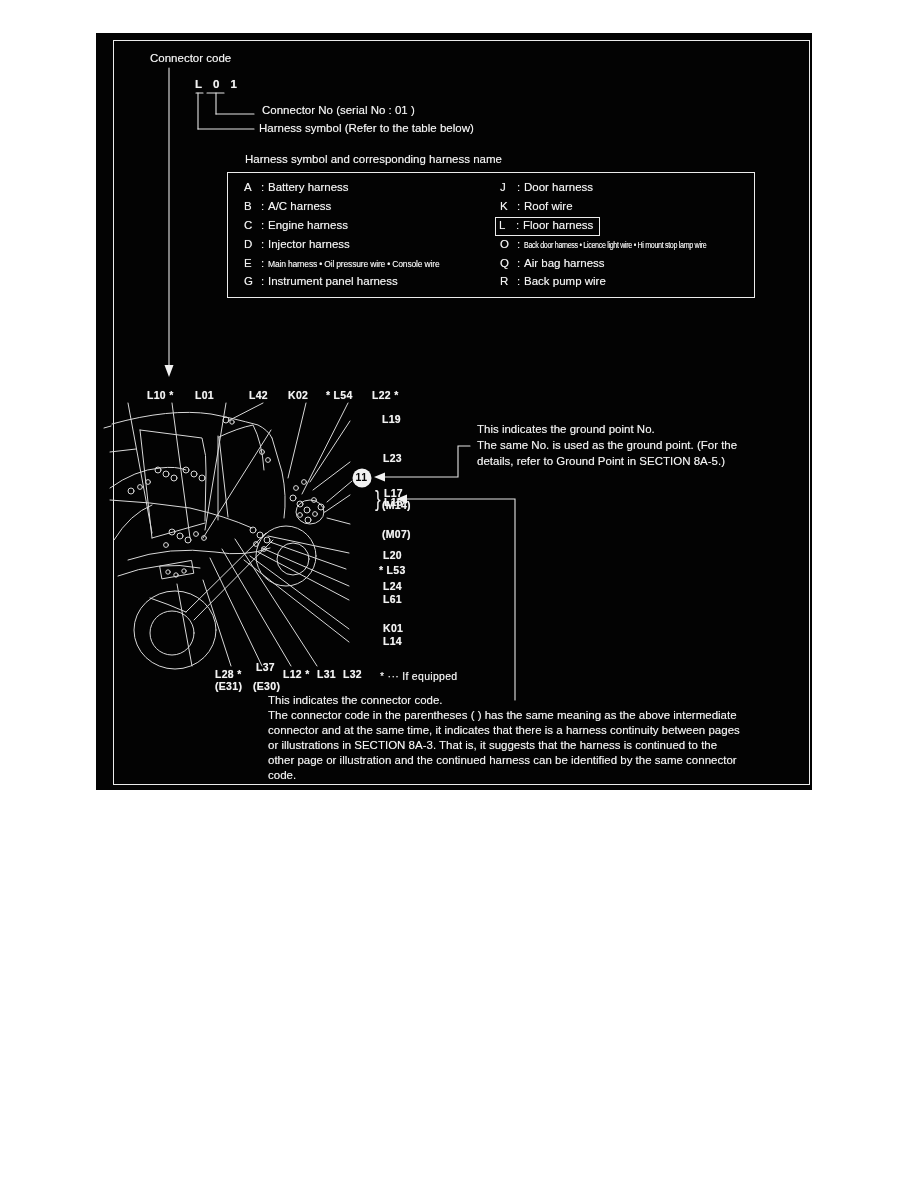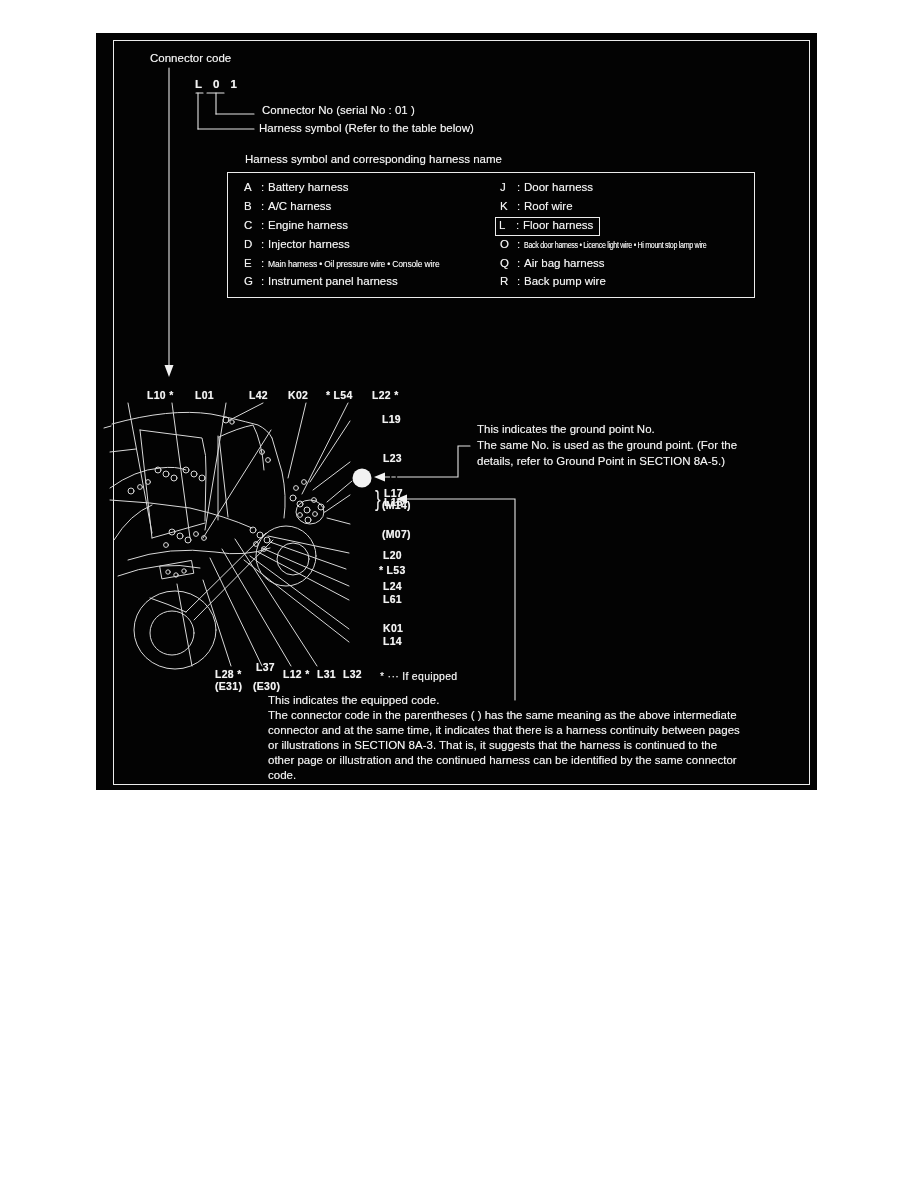--- a/index.html
+++ b/index.html
@@ -1,16 +1,16 @@
 <!DOCTYPE html>
 <html><head>
 <meta charset="utf-8">
 <style>
   html,body{margin:0;padding:0;background:#ffffff;}
-  #page{position:relative;width:918px;height:1188px;background:#ffffff;overflow:hidden;
+  #page{position:relative;width:812px;height:1188px;background:#ffffff;overflow:hidden;
         font-family:"Liberation Sans","DejaVu Sans",sans-serif;color:#f2f2f2;}
   #scan{position:absolute;left:96px;top:33px;width:721px;height:757px;background:#030303;}
   #inner-border{position:absolute;left:113px;top:40px;width:695px;height:743px;
         border:1.5px solid #ececec;pointer-events:none;}
   .txt{position:absolute;font-size:11.5px;line-height:13px;white-space:nowrap;
         text-shadow:0 0 .7px rgba(255,255,255,.55);}
   .lbl{position:absolute;font-size:10.5px;font-weight:700;letter-spacing:.3px;
         white-space:nowrap;text-shadow:0 0 .7px rgba(255,255,255,.6);padding-left:32px;}
   .para{position:absolute;font-size:11.5px;white-space:nowrap;
         text-shadow:0 0 .7px rgba(255,255,255,.5);}
@@ -23,21 +23,21 @@
   #htable{position:absolute;left:227px;top:172px;width:526px;height:124px;
         border:1.5px solid #ececec;}
   .trow{position:absolute;display:inline-flex;align-items:baseline;height:14px;
         font-size:11.5px;white-space:nowrap;text-shadow:0 0 .7px rgba(255,255,255,.55);}
   .trow .sym{display:inline-block;width:13px;}
   .trow .sep{display:inline-block;width:11px;text-align:center;}
   .cond{font-size:9px;letter-spacing:-.2px;transform:scaleX(.95);transform-origin:left center;}
   .cond2{font-size:8.5px;letter-spacing:-.4px;transform:scaleX(.84);transform-origin:left center;}
   .boxed{border:1.2px solid #ececec;padding:1px 6px 2px 3px;margin-left:-5px;margin-top:-2px;}
   #gp-num{position:absolute;left:352px;top:471px;width:19px;text-align:center;
-        color:#050505;font-size:10.5px;font-weight:700;letter-spacing:.5px;text-shadow:none;margin-left:32px;}
+        color:#050505;font-size:10.5px;font-weight:700;letter-spacing:.5px;text-shadow:none;}
   #brace{position:absolute;left:375px;top:487px;font-size:17px;transform:scaleY(1.25);
         transform-origin:top left;}
   .code{position:absolute;left:195px;top:78px;font-size:11.5px;font-weight:700;
         letter-spacing:4px;text-shadow:0 0 .7px rgba(255,255,255,.6);}
 </style>
 </head>
 <body>
 
 <div id="page">
   <div id="scan"></div>
@@ -267,20 +267,20 @@
   <div class="lbl" style="left:311px;top:668px">L32</div>
   <div class="lbl" style="left:348px;top:670px;font-weight:400">* ··· If equipped</div>
 
   <div>
     <div class="para" style="left:477px;top:423px">This indicates the ground point No.</div>
     <div class="para" style="left:477px;top:439px">The same No. is used as the ground point. (For the</div>
     <div class="para" style="left:477px;top:455px">details, refer to Ground Point in SECTION 8A-5.)</div>
   </div>
 
   <div>
-    <div class="para" style="left:268px;top:694px">This indicates the equipped code.</div>
+    <div class="para" style="left:268px;top:694px">This indicates the connector code.</div>
     <div class="para" style="left:268px;top:709px">The connector code in the parentheses ( ) has the same meaning as the above intermediate</div>
     <div class="para" style="left:268px;top:724px">connector and at the same time, it indicates that there is a harness continuity between pages</div>
     <div class="para" style="left:268px;top:739px">or illustrations in SECTION 8A-3. That is, it suggests that the harness is continued to the</div>
     <div class="para" style="left:268px;top:754px">other page or illustration and the continued harness can be identified by the same connector</div>
     <div class="para" style="left:268px;top:769px">code.</div>
   </div>
 </div>
 
 </body></html>

